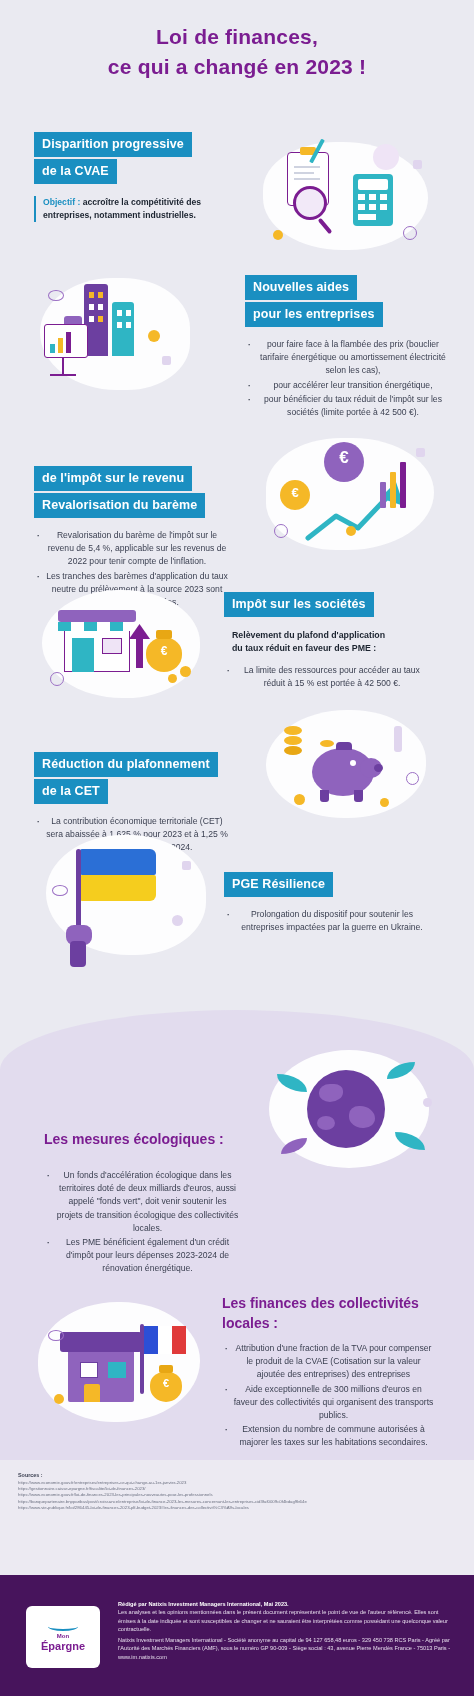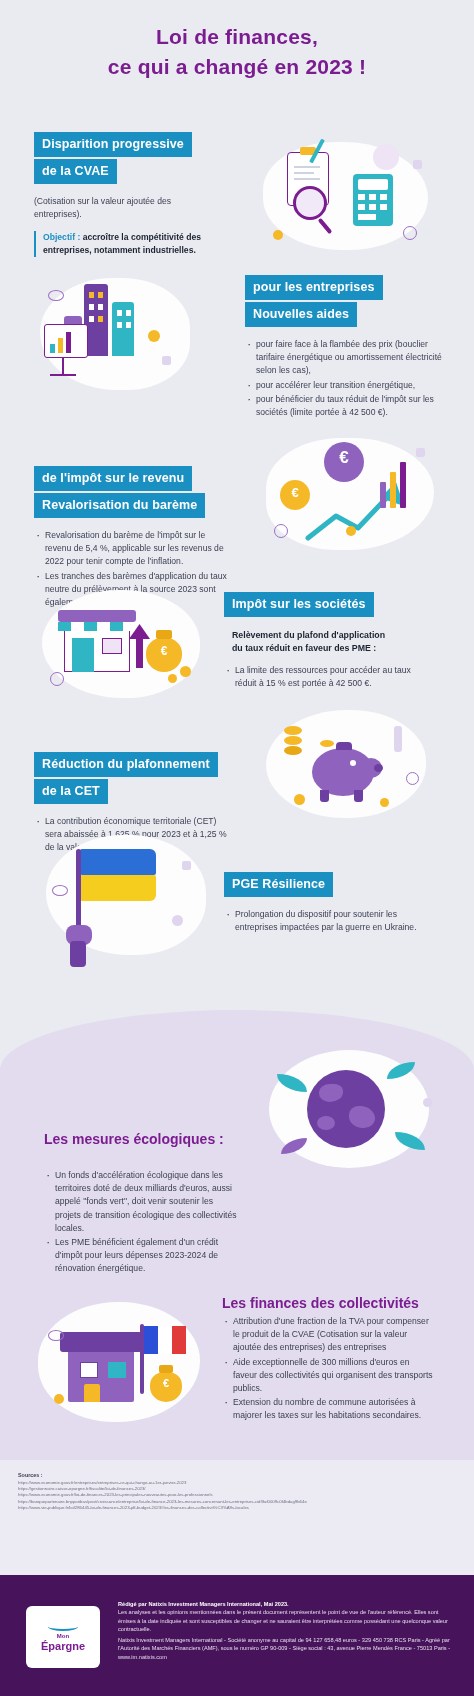--- a/index.html
+++ b/index.html
@@ -80,20 +80,21 @@
     margin-top: 9px;
   }
   ul.bul { list-style: none; margin-top: 9px; }
   ul.bul li {
     position: relative;
     color: #3a3f50;
     font-size: 8.6px;
     line-height: 13.2px;
     padding-left: 11px;
     margin-bottom: 1px;
+    text-align: center;
   }
   ul.bul li::before {
     content: "\00B7";
     position: absolute; left: 2px; top: -1px;
     font-size: 13px; color: #3a3f50; line-height: 13px;
   }
   .callout {
     margin-top: 10px;
     border-left: 2px solid #1a8fc1;
     padding-left: 7px;
@@ -202,21 +203,20 @@
     <div class="sq" style="left:168px; top:30px; width:9px; height:9px; background:#e0d5ee; border-radius:2px;"></div>
   </div>
 
   <div class="block" style="left:34px; top:132px; width:185px;">
     <span class="tag-wrap">
       <span class="tag">Disparition progressive</span>
     </span>
     <span class="tag-wrap">
       <span class="tag">de la CVAE</span>
     </span>
-    <div class="body-txt">(Cotisation sur la valeur ajoutée des entreprises).</div>
     <div class="callout">
       <span class="lead">Objectif :</span>
       <span>accroître la compétitivité des entreprises, notamment industrielles.</span>
     </div>
   </div>
 
   <div class="illus" style="left:22px; top:268px; width:190px; height:135px;">
     <div class="blob" style="left:18px; top:10px; width:150px; height:112px; background:#fdfdfe; border-radius:52% 48% 45% 55%;"></div>
     <div class="sq" style="left:62px; top:16px; width:24px; height:72px; background:#6c3fa0; border-radius:3px 3px 0 0;"></div>
     <div class="sq" style="left:67px; top:24px; width:5px; height:6px; background:#f5b827;"></div>
@@ -238,24 +238,24 @@
     <div class="sq" style="left:44px; top:64px; width:5px; height:21px; background:#7b1d91;"></div>
     <div class="sq" style="left:40px; top:90px; width:2px; height:18px; background:#7b1d91;"></div>
     <div class="sq" style="left:28px; top:106px; width:26px; height:2px; background:#7b1d91;"></div>
     <div class="ring" style="left:26px; top:22px; width:16px; height:11px; border-radius:50% 50% 50% 50%;"></div>
     <div class="circ" style="left:126px; top:62px; width:12px; height:12px; background:#f5b827;"></div>
     <div class="sq" style="left:140px; top:88px; width:9px; height:9px; background:#e0d5ee; border-radius:2px;"></div>
   </div>
 
   <div class="block" style="left:245px; top:275px; width:205px;">
     <span class="tag-wrap">
+      <span class="tag">Nouvelles aides</span>
+    </span>
+    <span class="tag-wrap">
       <span class="tag">pour les entreprises</span>
-    </span>
-    <span class="tag-wrap">
-      <span class="tag">Nouvelles aides</span>
     </span>
     <ul class="bul">
       <li>pour faire face à la flambée des prix (bouclier tarifaire énergétique ou amortissement électricité selon les cas),</li>
       <li>pour accélérer leur transition énergétique,</li>
       <li>pour bénéficier du taux réduit de l'impôt sur les sociétés (limite portée à 42 500 €).</li>
     </ul>
   </div>
 
   <div class="illus" style="left:250px; top:428px; width:210px; height:135px;">
     <div class="blob" style="left:16px; top:10px; width:168px; height:112px; background:#fdfdfe; border-radius:48% 52% 55% 45%;"></div>
@@ -421,20 +421,21 @@
 
     <div class="circ" style="left:126px; top:82px; width:32px; height:30px; background:#f5b827; border-radius:44% 44% 50% 50%;"></div>
     <div class="sq" style="left:135px; top:75px; width:14px; height:8px; background:#e8a714; border-radius:2px;"></div>
     <div style="position:absolute; left:126px; top:87px; width:32px; text-align:center; color:#fff; font-size:11px; font-weight:bold;">€</div>
     <div class="ring" style="left:24px; top:40px; width:16px; height:11px;"></div>
     <div class="circ" style="left:30px; top:104px; width:10px; height:10px; background:#f5b827;"></div>
   </div>
 
   <div class="block" style="left:222px; top:1294px; width:212px;">
     <span class="tag-purple" style="margin-bottom:1px;">Les finances des collectivités</span>
+    <span class="tag-purple">locales :</span>
     <ul class="bul" style="margin-top:2px;">
       <li>Attribution d'une fraction de la TVA pour compenser le produit de la CVAE (Cotisation sur la valeur ajoutée des entreprises) des entreprises</li>
       <li>Aide exceptionnelle de 300 millions d'euros en faveur des collectivités qui organisent des transports publics.</li>
       <li>Extension du nombre de commune autorisées à majorer les taxes sur les habitations secondaires.</li>
     </ul>
   </div>
 
   <div class="sources">
     <div class="hdr">Sources :</div>
     <div class="ln">https://www.economie.gouv.fr/entreprises/entreprises-ce-qui-change-au-1er-janvier-2023</div>

